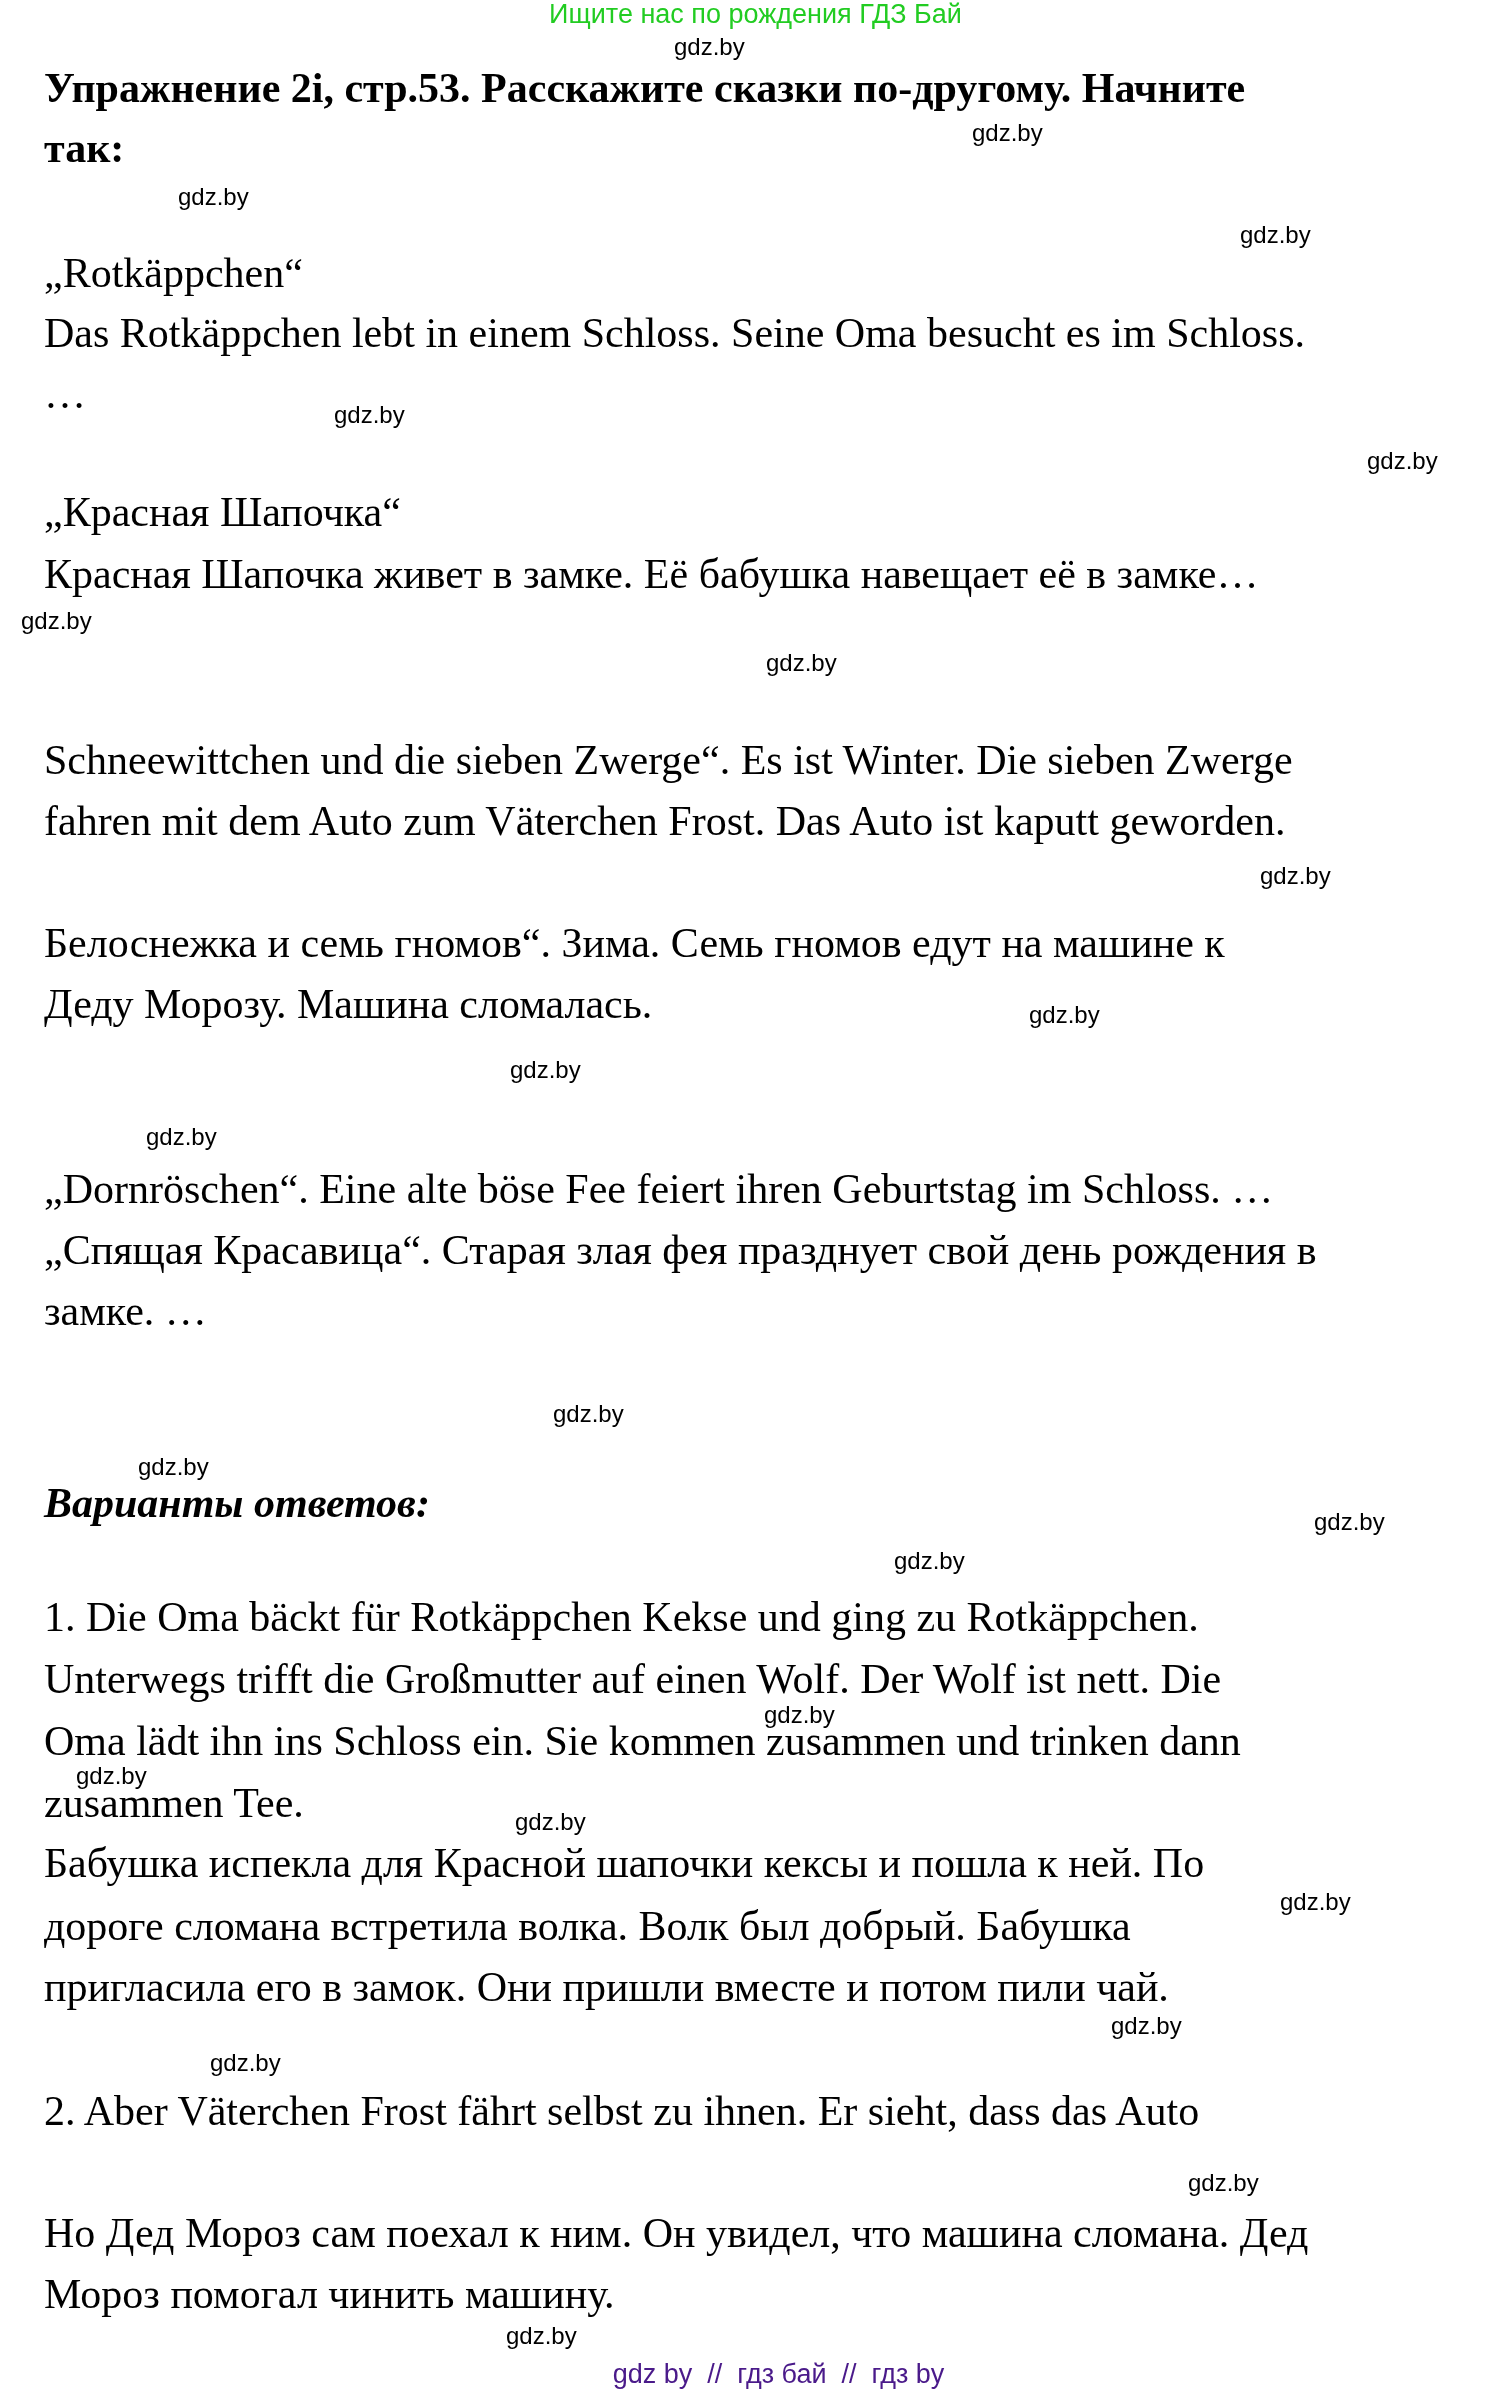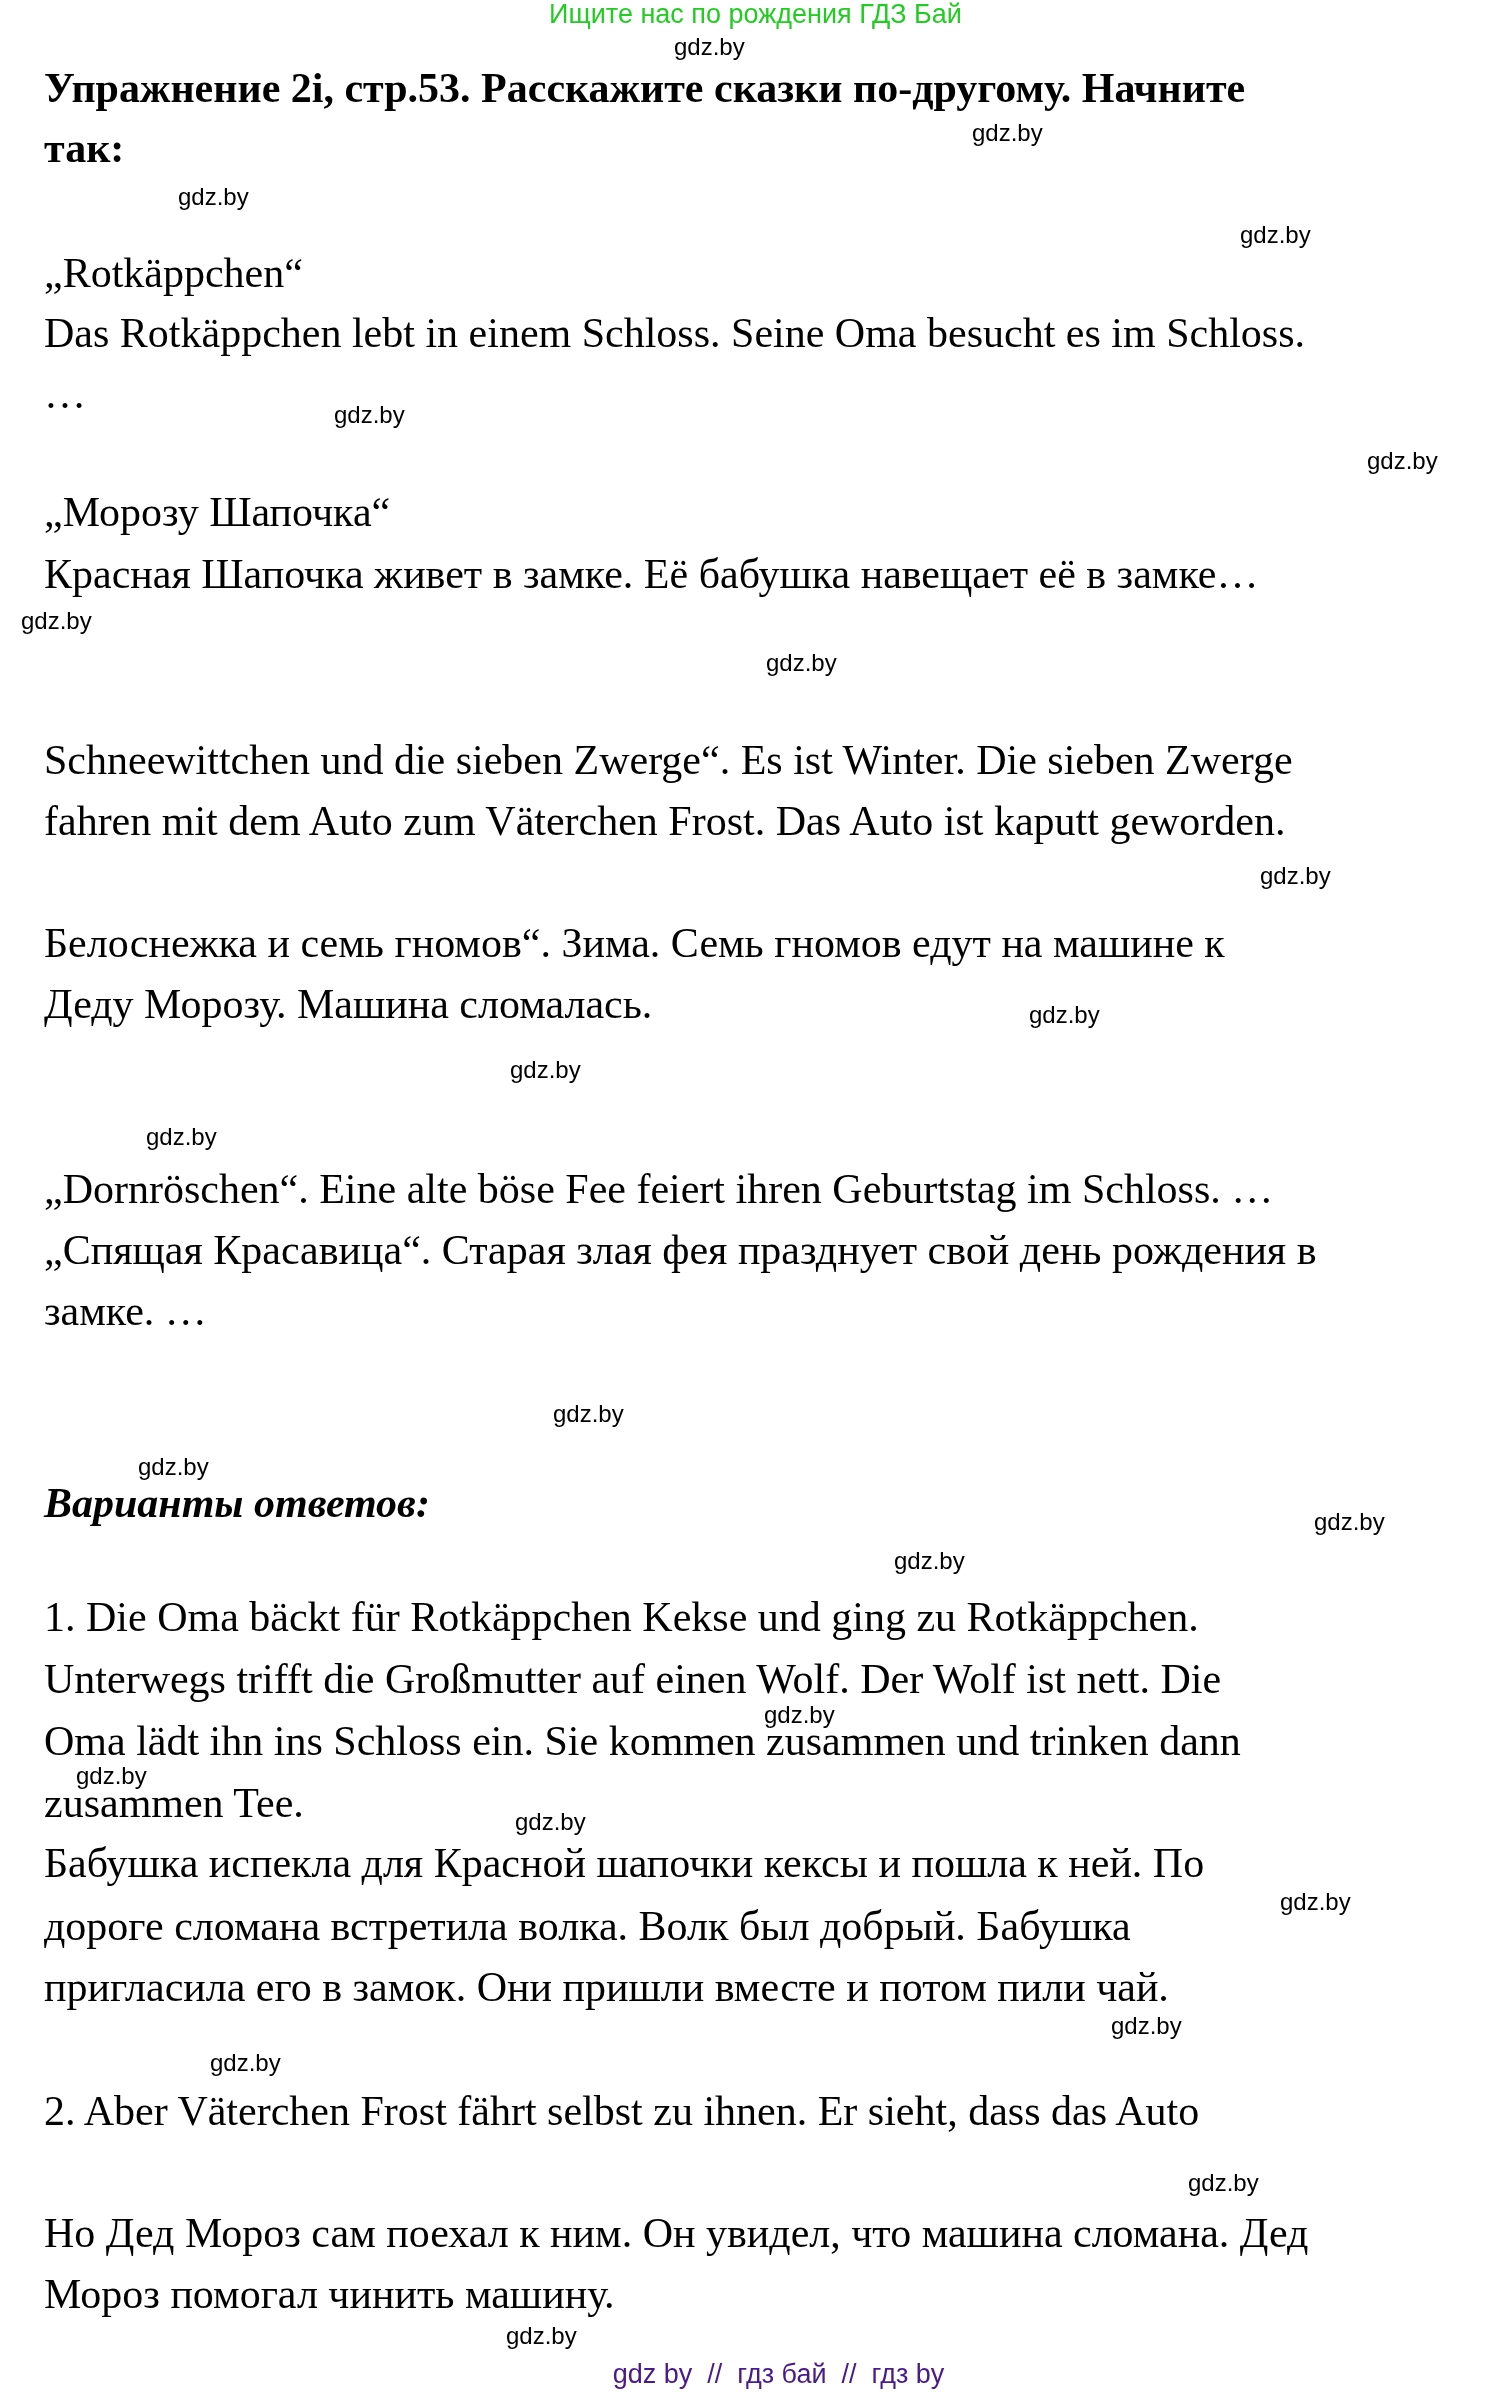--- a/index.html
+++ b/index.html
@@ -29,21 +29,21 @@
 <div class="page">
 
   <div class="banner banner-top">Ищите нас по рождения ГДЗ Бай</div>
 
   <div class="line bold" style="top:67px;">Упражнение 2i, стр.53.  Расскажите сказки по-другому. Начните</div>
   <div class="line bold" style="top:127px;">так:</div>
 
   <div class="line" style="top:252px;">„Rotkäppchen“</div>
   <div class="line" style="top:312px;">Das Rotkäppchen lebt in einem Schloss. Seine Oma besucht es im Schloss.</div>
   <div class="line" style="top:373px;">…</div>
-  <div class="line" style="top:491px;">„Морозу Шапочка“</div>
+  <div class="line" style="top:491px;">„Красная Шапочка“</div>
   <div class="line" style="top:553px;">Красная Шапочка живет в замке. Её бабушка навещает её в замке…</div>
 
   <div class="line" style="top:739px;">Schneewittchen und die sieben Zwerge“. Es ist Winter. Die sieben Zwerge</div>
   <div class="line" style="top:800px;">fahren mit dem Auto zum Väterchen Frost. Das Auto ist kaputt geworden.</div>
   <div class="line" style="top:922px;">Белоснежка и семь гномов“. Зима. Семь гномов едут на машине к</div>
   <div class="line" style="top:983px;">Деду Морозу. Машина сломалась.</div>
 
   <div class="line" style="top:1168px;">„Dornröschen“. Eine alte böse Fee feiert ihren Geburtstag im Schloss. …</div>
   <div class="line" style="top:1229px;">„Спящая Красавица“. Старая злая фея празднует свой день рождения в</div>
   <div class="line" style="top:1290px;">замке. …</div>

